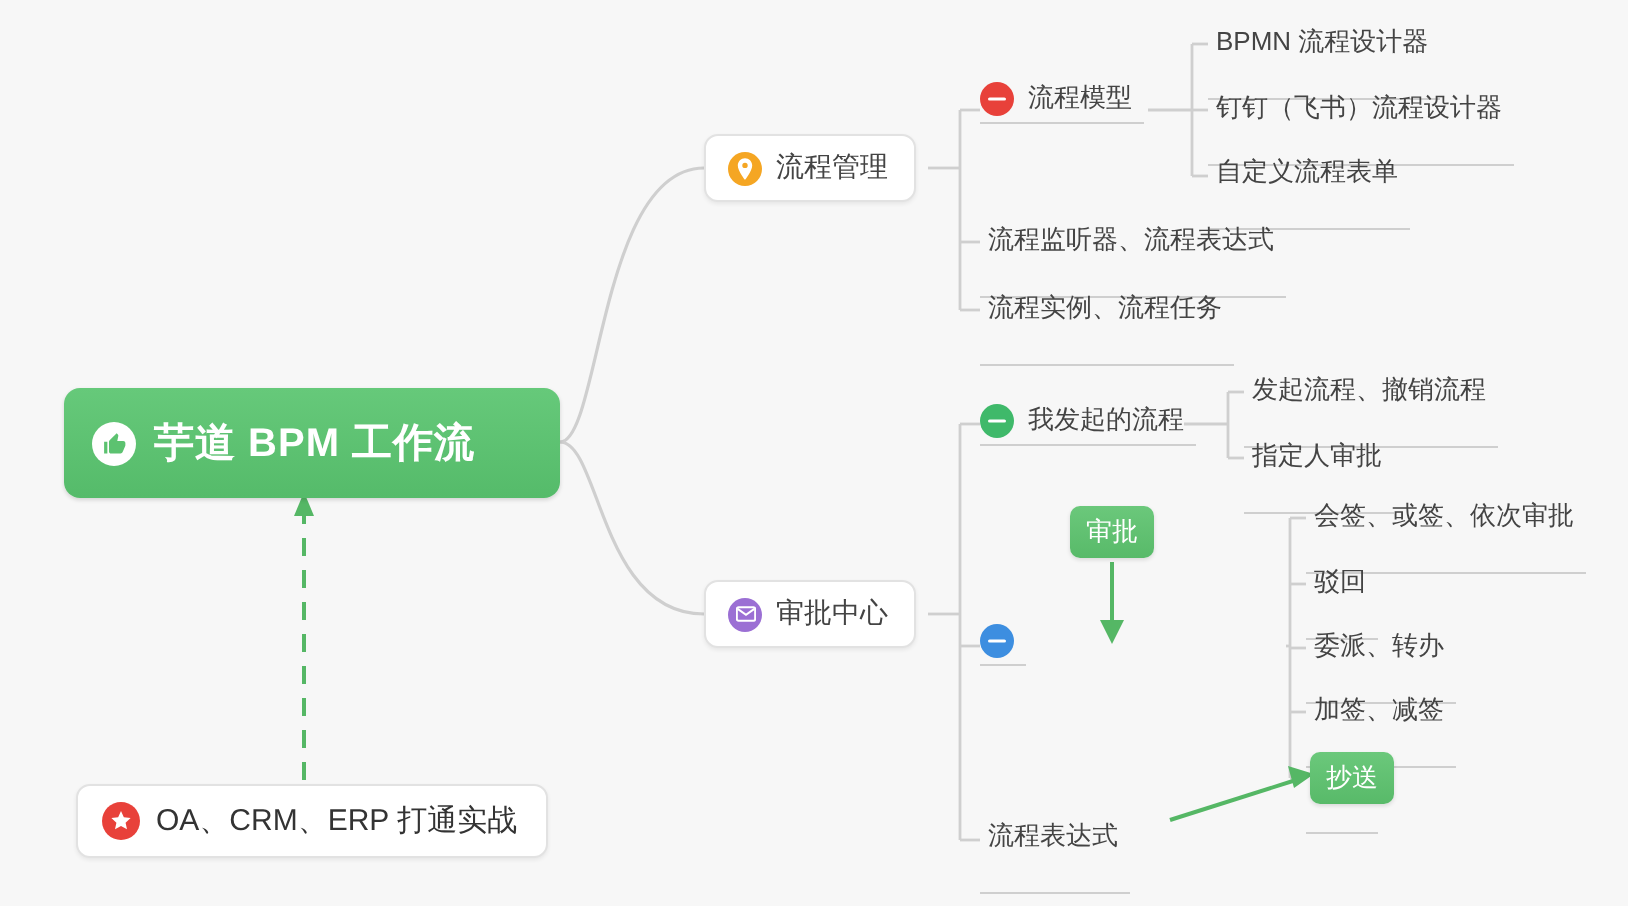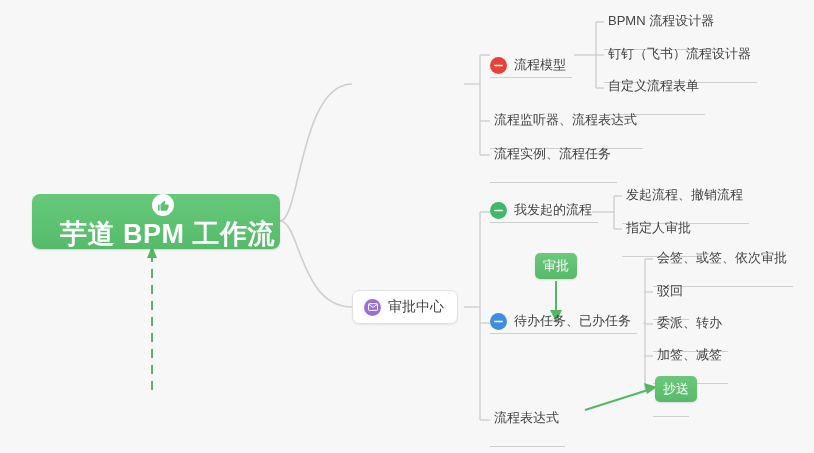--- a/index.html
+++ b/index.html
@@ -17,23 +17,22 @@
 
   
   .root{
     left:32px;top:194px;width:248px;height:55px;
     background:#5cc270;
     background:linear-gradient(#66c97a,#55bb6a);
     border-radius:8px;
     display:flex;align-items:center;
     padding-left:14px;
     color:#ffffff;
-    font-size:27px;font-weight:bold;
+    font-size:20px;font-weight:bold;
     box-shadow:0 1px 2px rgba(0,0,0,.15);
-    flex-direction:column;
   }
   .root .txt{margin-left:9px;letter-spacing:.5px;}
 
   
   .lvl2{
     background:#ffffff;
     border:1px solid #e2e2e2;
     border-radius:7px;
     height:34px;
     display:flex;align-items:center;
@@ -156,33 +155,49 @@
 
   <div class="node root">
     <span class="ico ico-lg" style="background:#ffffff;color:#5cc270;">
       <svg width="13" height="13" viewBox="0 0 16 16">
           <path fill="#5cc270" d="M6.3 14.5h5.1c.6 0 1.1-.35 1.3-.9l1.6-3.8c.05-.13.08-.27.08-.42V8c0-.72-.6-1.3-1.33-1.3H9.4l.63-3.03.02-.2c0-.28-.12-.53-.3-.71L9.03 2 4.7 6.3c-.25.24-.4.57-.4.94v6.1c0 .64.6 1.16 1.33 1.16h.67zM1.3 7.2h2v7.3h-2z"></path>
         </svg>
     </span>
     <span class="txt">芋道 BPM 工作流</span>
   </div>
 
+  <div class="node lvl2" id="n-liucheng">
+    <span class="ico" style="background:#f5a623;">
+      <svg width="9" height="11" viewBox="0 0 10 12">
+          <path fill="#fff" d="M5 0C2.8 0 1 1.8 1 4c0 3 4 8 4 8s4-5 4-8c0-2.2-1.8-4-4-4zm0 5.5A1.5 1.5 0 1 1 5 2.5a1.5 1.5 0 0 1 0 3z"></path>
+        </svg>
+    </span>
+    <span class="txt">流程管理</span>
+  </div>
 
   <div class="node lvl2" id="n-shenpi">
     <span class="ico" style="background:#9b6fd4;">
       <svg width="10" height="8" viewBox="0 0 12 9">
           <rect x="0.5" y="0.5" width="11" height="8" rx="1" fill="none" stroke="#fff" stroke-width="1.2"></rect>
           <path d="M1 1.4l5 3.6 5-3.6" fill="none" stroke="#fff" stroke-width="1.2"></path>
         </svg>
     </span>
     <span class="txt">审批中心</span>
   </div>
 
-
-  <div class="node leafico" style="left:490px;top:56px;justify-content:space-between;">
+  <div class="node" id="n-note">
+    <span class="ico" style="background:#e8413a;width:19px;height:19px;">
+      <svg width="11" height="11" viewBox="0 0 12 12">
+          <path fill="#fff" d="M6 .6l1.55 3.4 3.7.4-2.75 2.5.77 3.65L6 8.7 2.73 10.55l.77-3.65L.75 4.4l3.7-.4z"></path>
+        </svg>
+    </span>
+    <span class="txt">OA、CRM、ERP 打通实战</span>
+  </div>
+
+  <div class="node leafico" style="left:490px;top:40px;justify-content:space-between;">
     <span class="ico" style="background:#e8413a;">
       <svg width="9" height="3" viewBox="0 0 10 3">
           <rect x="0" y="0.6" width="10" height="1.8" rx="0.9" fill="#fff"></rect>
         </svg>
     </span>
     <span class="txt">流程模型</span>
   </div>
 
   <div class="node leaf" style="left:604px;top:12px;">BPMN 流程设计器</div>
   <div class="node leaf" style="left:604px;top:45px;">钉钉（飞书）流程设计器</div>
@@ -202,21 +217,20 @@
 
   <div class="node leaf" style="left:622px;top:186px;">发起流程、撤销流程</div>
   <div class="node leaf" style="left:622px;top:219px;">指定人审批</div>
 
   <div class="node leafico" style="left:490px;top:312px;">
     <span class="ico" style="background:#3d8ee0;">
       <svg width="9" height="3" viewBox="0 0 10 3">
           <rect x="0" y="0.6" width="10" height="1.8" rx="0.9" fill="#fff"></rect>
         </svg>
     </span>
-    <span class="txt">待办任务、已办任务</span>
   </div>
 
   <div class="node leaf" style="left:653px;top:249px;">会签、或签、依次审批</div>
   <div class="node leaf" style="left:653px;top:282px;">驳回</div>
   <div class="node leaf" style="left:653px;top:314px;">委派、转办</div>
   <div class="node leaf" style="left:653px;top:346px;">加签、减签</div>
   <div class="node leaf" style="left:653px;top:379px;color:#2f9c4a;">抄送</div>
 
   <div class="node leaf" style="left:490px;top:409px;">流程表达式</div>
 

